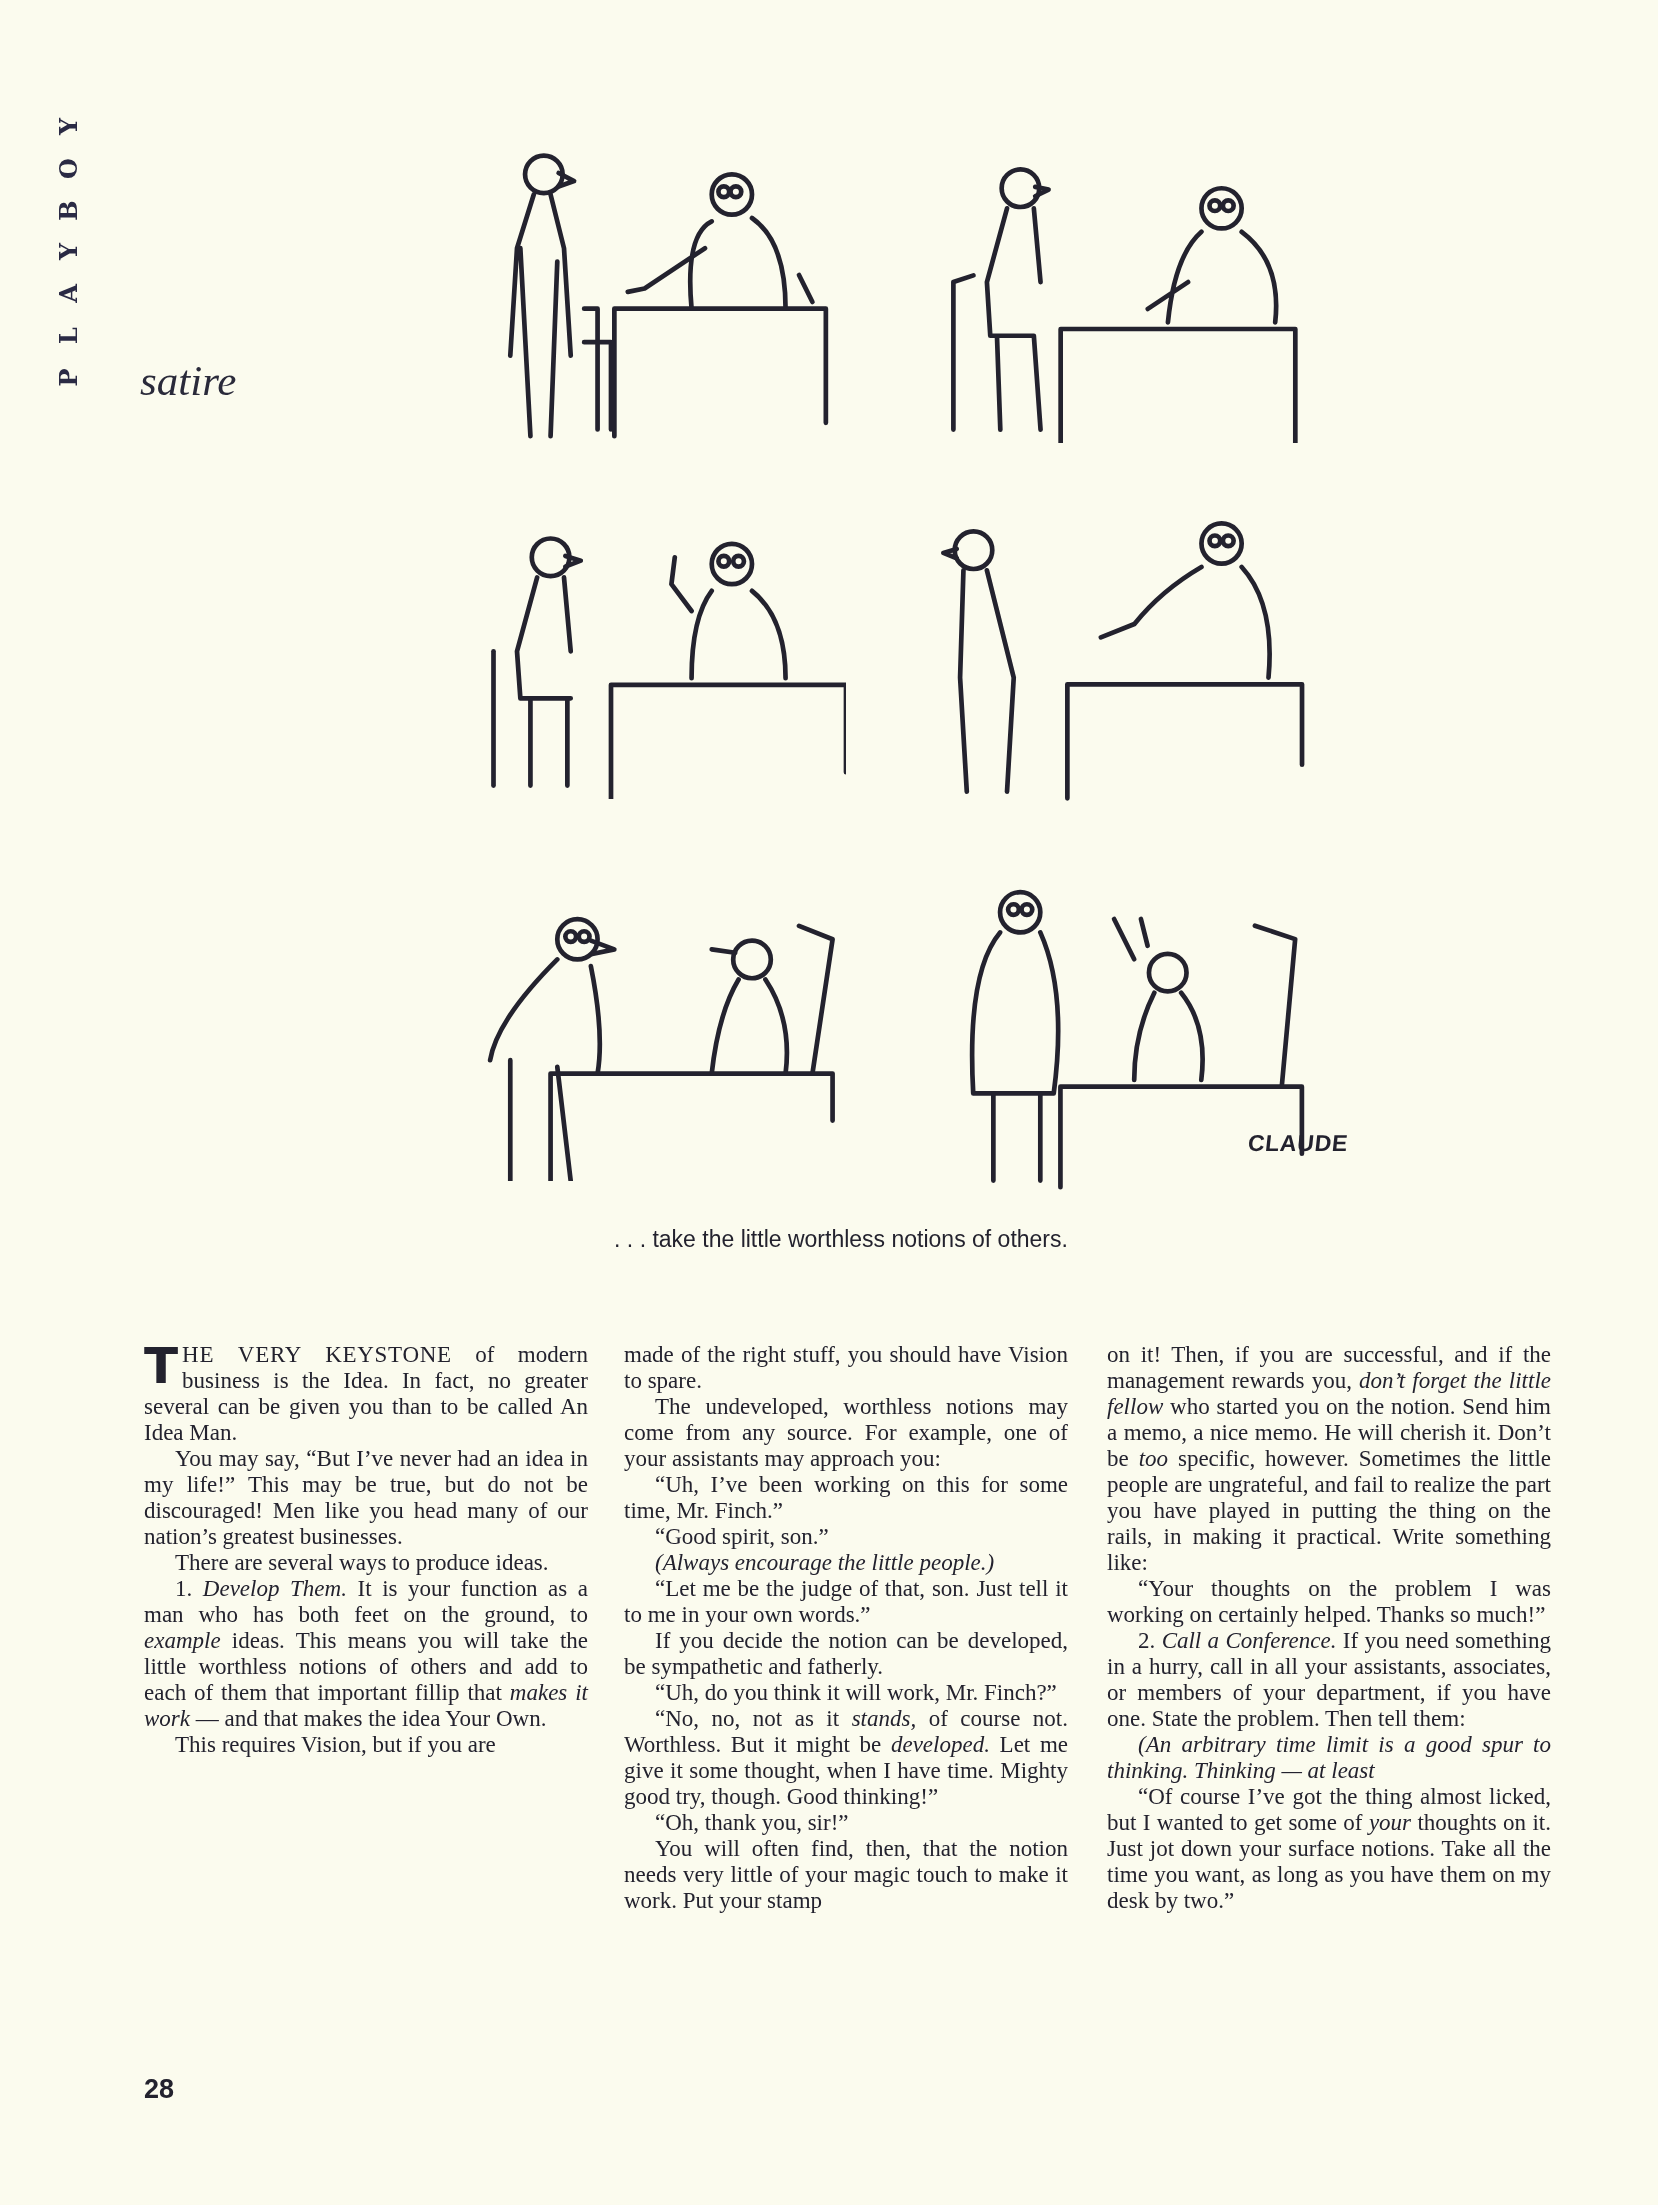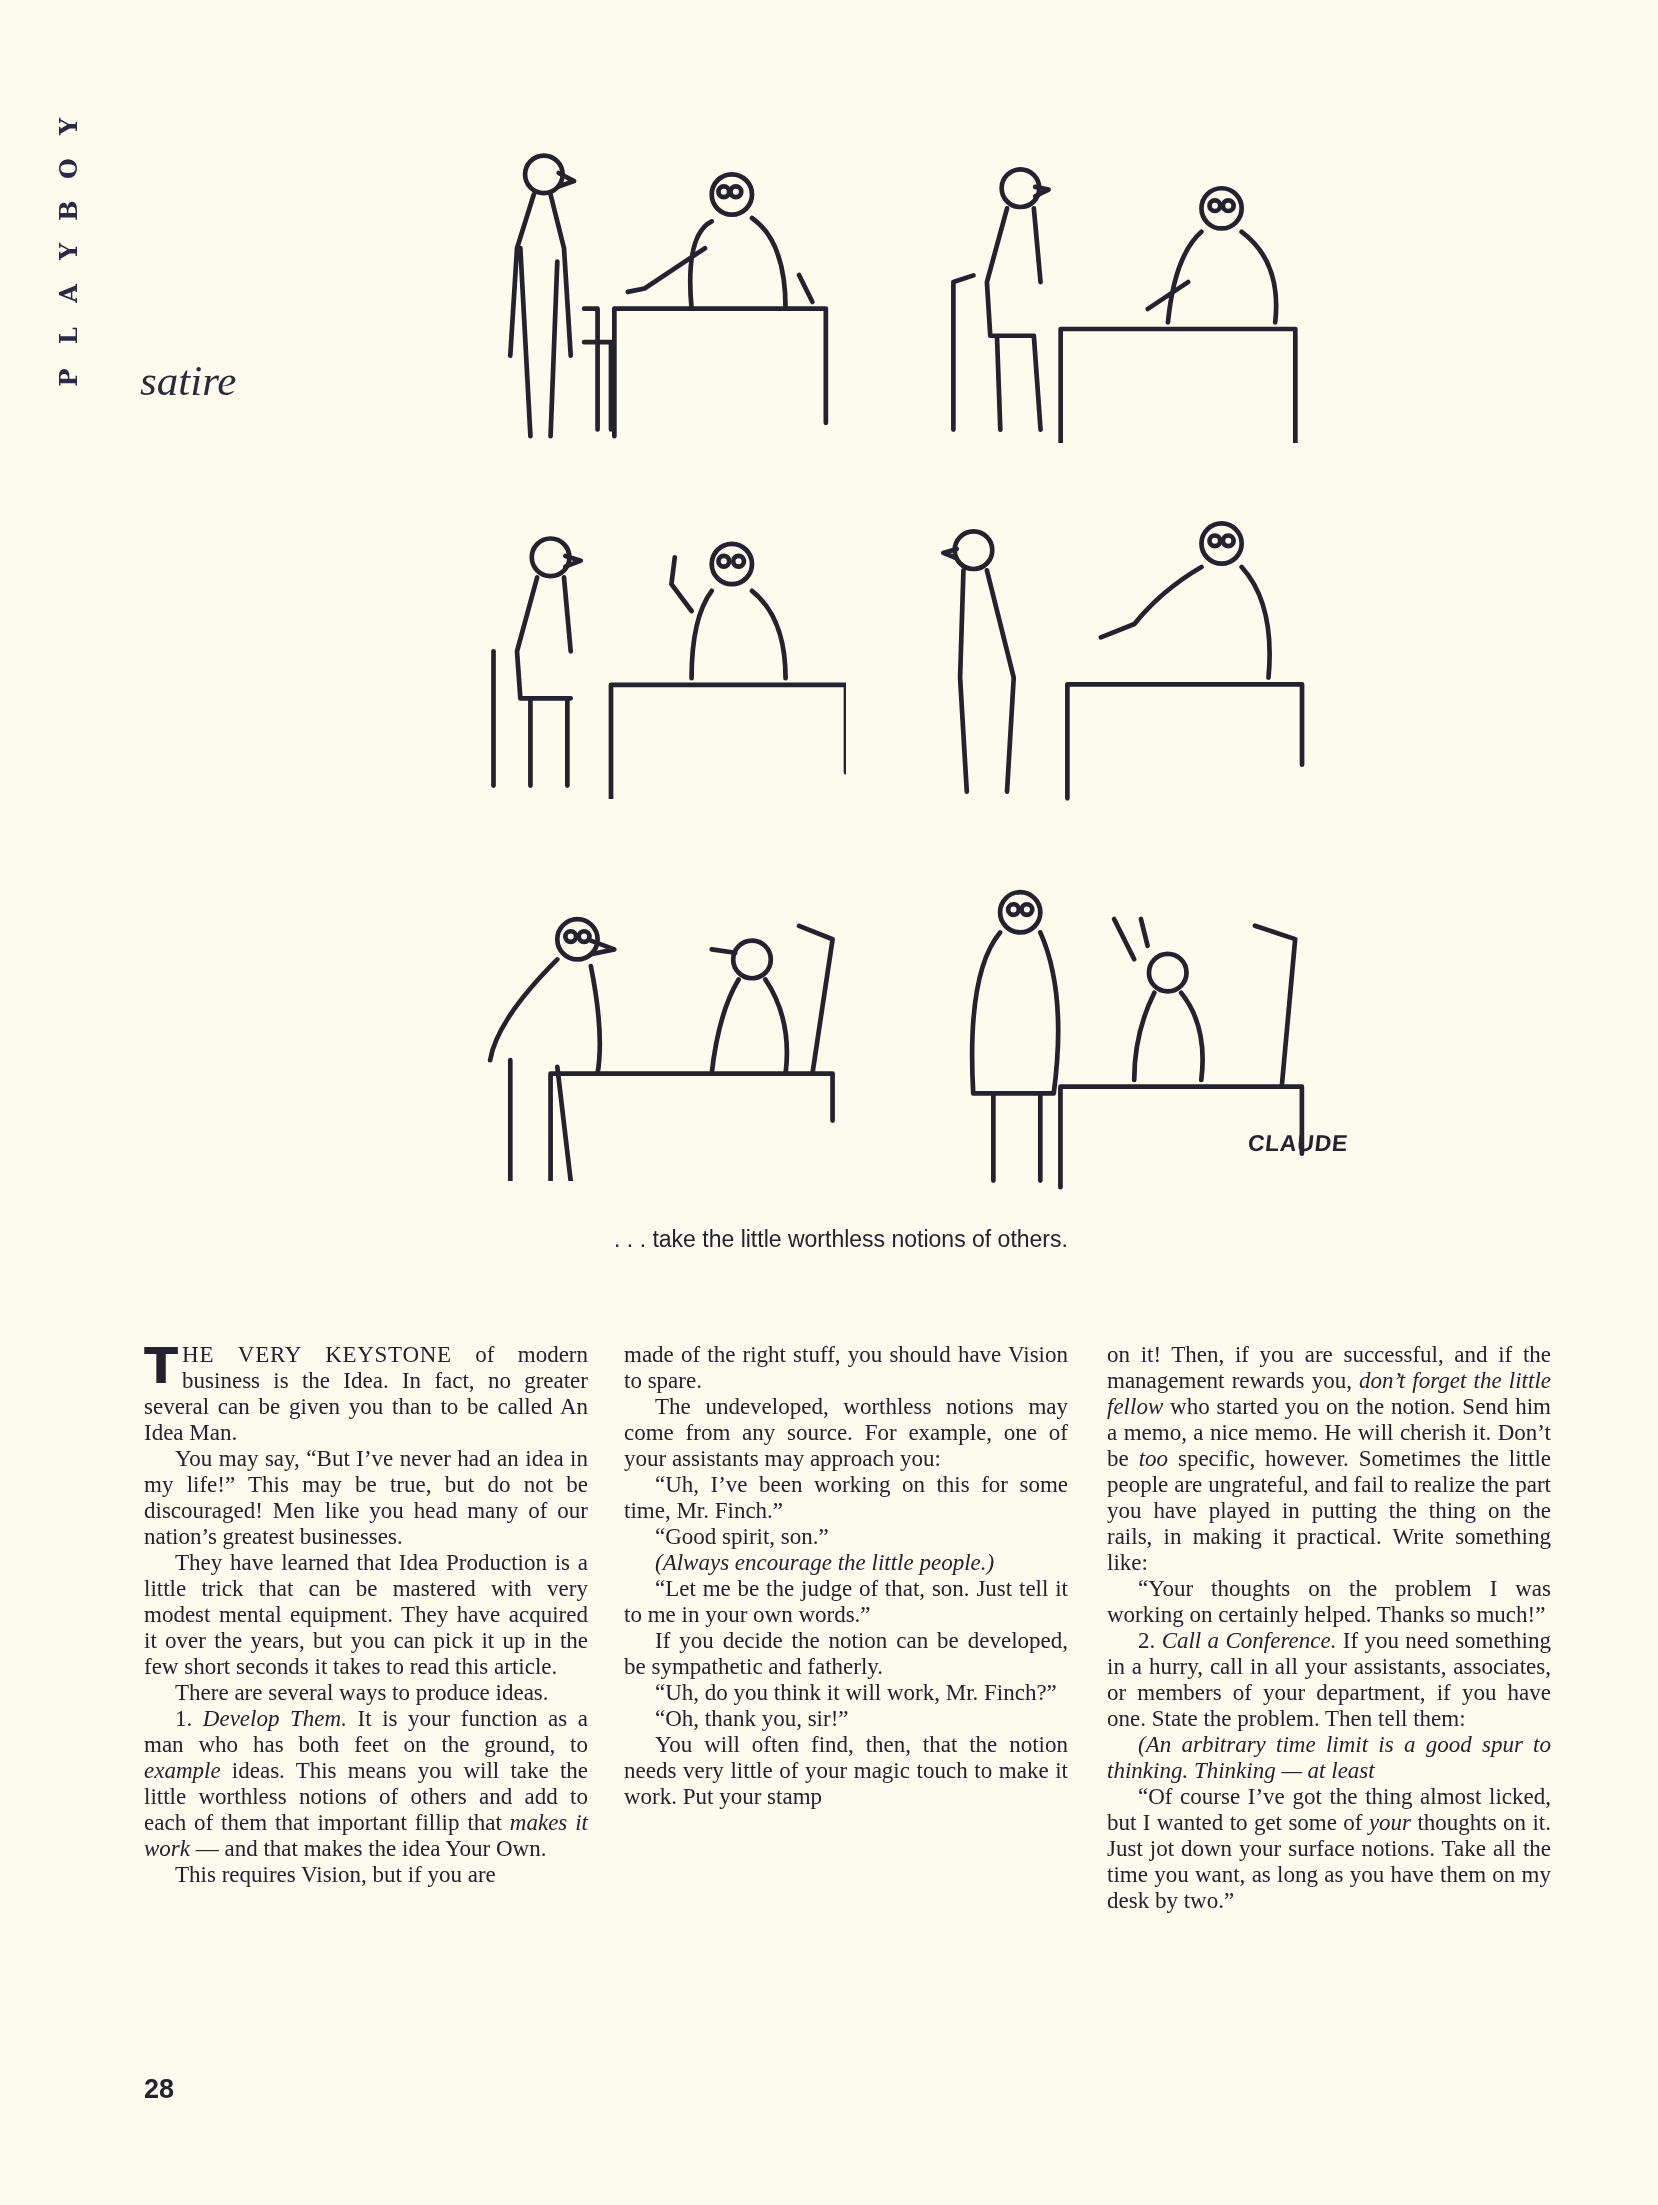--- a/index.html
+++ b/index.html
@@ -118,37 +118,39 @@
 </div>
 <div class="signature">CLAUDE</div>
 
 <div class="caption">. . . take the little worthless notions of others.</div>
 
 <div class="col col1">
   <p class="noindent">
     <span class="dropcap">T</span><span class="smallcaps">HE VERY KEYSTONE</span><span> of modern business is the Idea. In fact, no greater several can be given you than to be called An Idea Man.</span>
   </p>
   <p>You may say, “But I’ve never had an idea in my life!” This may be true, but do not be discouraged! Men like you head many of our nation’s greatest businesses.</p>
-  <p>They have learned that Idea Production is a little trick that can be mastered with very modest mental equipment. They have acquired it over the years, but you can pick it up in the few short seconds it takes to read this article.</p>
   <p>There are several ways to produce ideas.</p>
   <p>
     <span>1. </span><i>Develop Them.</i><span> It is your function as a man who has both feet on the ground, to </span><i>example</i><span> ideas. This means you will take the little worthless notions of others and add to each of them that important fillip that </span><i>makes it work</i><span> — and that makes the idea Your Own.</span>
   </p>
   <p>This requires Vision, but if you are</p>
 </div>
 
 <div class="col col2">
   <p class="noindent">made of the right stuff, you should have Vision to spare.</p>
   <p>The undeveloped, worthless notions may come from any source. For example, one of your assistants may approach you:</p>
   <p>“Uh, I’ve been working on this for some time, Mr. Finch.”</p>
   <p>“Good spirit, son.”</p>
   <p><i>(Always encourage the little people.)</i></p>
   <p>“Let me be the judge of that, son. Just tell it to me in your own words.”</p>
   <p>If you decide the notion can be developed, be sympathetic and fatherly.</p>
   <p>“Uh, do you think it will work, Mr. Finch?”</p>
+  <p>
+    <span>“No, no, not as it </span><i>stands,</i><span> of course not. Worthless. But it might be </span><i>developed.</i><span> Let me give it some thought, when I have time. Mighty good try, though. Good thinking!”</span>
+  </p>
   <p>“Oh, thank you, sir!”</p>
   <p>You will often find, then, that the notion needs very little of your magic touch to make it work. Put your stamp</p>
 </div>
 
 <div class="col col3">
   <p class="noindent">
     <span>on it! Then, if you are successful, and if the management rewards you, </span><i>don’t forget the little fellow</i><span> who started you on the notion. Send him a memo, a nice memo. He will cherish it. Don’t be </span><i>too</i><span> specific, however. Sometimes the little people are ungrateful, and fail to realize the part you have played in putting the thing on the rails, in making it practical. Write something like:</span>
   </p>
   <p>“Your thoughts on the problem I was working on certainly helped. Thanks so much!”</p>
   <p>

